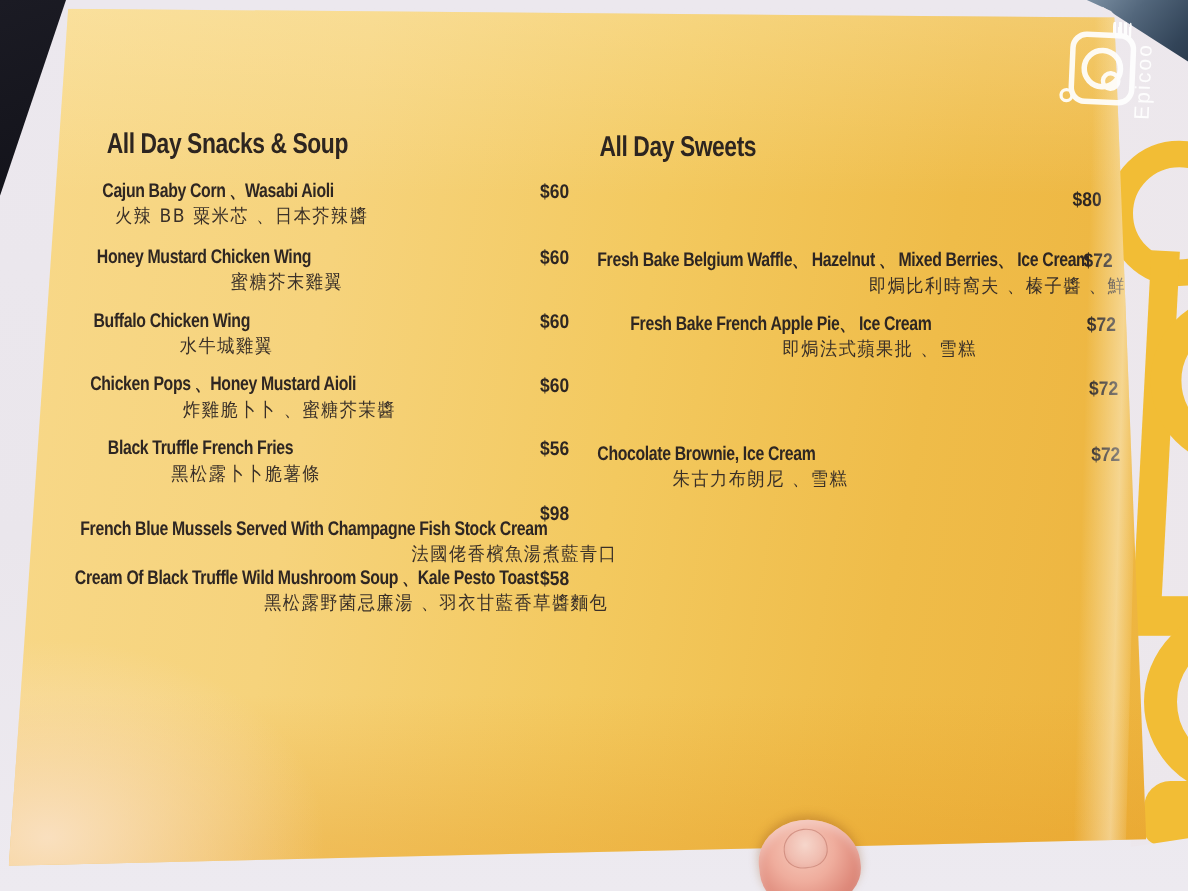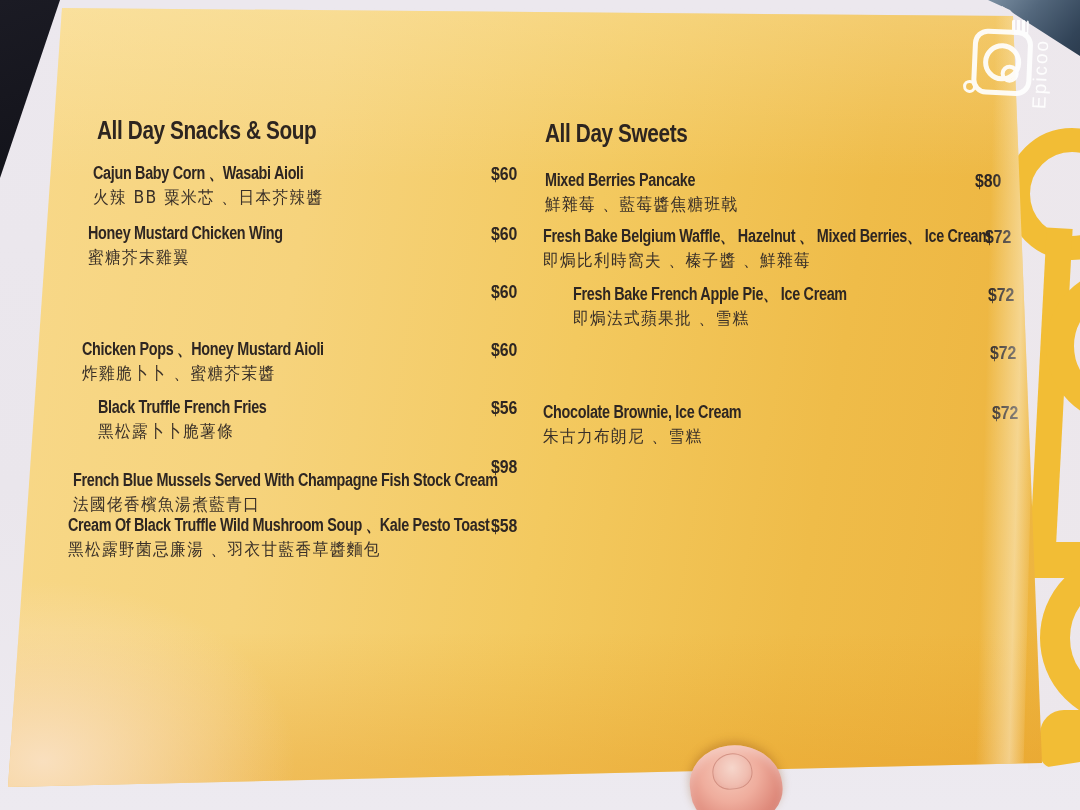--- a/index.html
+++ b/index.html
@@ -46,21 +46,21 @@
     background:linear-gradient(90deg,rgba(255,255,255,0) 0%,rgba(255,252,240,0.45) 70%,rgba(255,252,240,0.1) 100%);
     transform:rotate(1.5deg);
   }
 
   
   .section-title{
     position:absolute;white-space:nowrap;color:#2d2520;
     font:700 26px/1.1 "Liberation Sans",sans-serif;letter-spacing:-0.5px;
     transform:scaleX(0.80);transform-origin:0 0;
   }
-  .item{position:absolute;}
+  .item{position:absolute;text-align:right;}
   .en{
     white-space:nowrap;color:#2e2622;
     font:700 18px/1.15 "Liberation Sans",sans-serif;letter-spacing:-0.4px;
     transform:scaleX(0.80);transform-origin:0 0;
   }
   .zh{
     white-space:nowrap;color:#3a3028;margin-top:3px;
     font:400 17px/1.2 "DejaVu Sans",sans-serif;letter-spacing:1.5px;
     transform:scaleX(0.92);transform-origin:0 0;
   }
@@ -133,20 +133,24 @@
     <div class="item" style="left: 93px; top: 163px;">
       <div class="en">Cajun Baby Corn 、Wasabi Aioli</div>
       <div class="zh">火辣 BB 粟米芯 、日本芥辣醬</div>
     </div>
     <div class="price" style="left: 491px; top: 165px;">$60</div>
     <div class="item" style="left: 88px; top: 223px;">
       <div class="en">Honey Mustard Chicken Wing</div>
       <div class="zh">蜜糖芥末雞翼</div>
     </div>
     <div class="price" style="left: 491px; top: 225px;">$60</div>
+    <div class="item" style="left: 85px; top: 281px;">
+      <div class="en">Buffalo Chicken Wing</div>
+      <div class="zh">水牛城雞翼</div>
+    </div>
     <div class="price" style="left: 491px; top: 283px;">$60</div>
     <div class="item" style="left: 82px; top: 339px;">
       <div class="en">Chicken Pops 、Honey Mustard Aioli</div>
       <div class="zh">炸雞脆卜卜 、蜜糖芥茉醬</div>
     </div>
     <div class="price" style="left: 491px; top: 341px;">$60</div>
     <div class="item" style="left: 78px; top: 397px; margin-left: 20px;">
       <div class="en">Black Truffle French Fries</div>
       <div class="zh">黑松露卜卜脆薯條</div>
     </div>
@@ -155,24 +159,20 @@
       <div class="en">French Blue Mussels Served With Champagne Fish Stock Cream</div>
       <div class="zh">法國佬香檳魚湯煮藍青口</div>
     </div>
     <div class="price" style="left: 491px; top: 458px;">$98</div>
     <div class="item" style="left: 68px; top: 515px;">
       <div class="en">Cream Of Black Truffle Wild Mushroom Soup 、Kale Pesto Toast</div>
       <div class="zh">黑松露野菌忌廉湯 、羽衣甘藍香草醬麵包</div>
     </div>
     <div class="price" style="left: 491px; top: 517px;">$58</div>
     <div class="section-title" style="left: 545px; top: 119px;">All Day Sweets</div>
-    <div class="item" style="left: 545px; top: 170px;">
-      <div class="en">Mixed Berries Pancake</div>
-      <div class="zh">鮮雜莓 、藍莓醬焦糖班戟</div>
-    </div>
     <div class="price" style="left: 975px; top: 172px;">$80</div>
     <div class="item" style="left: 543px; top: 226px;">
       <div class="en">Fresh Bake Belgium Waffle、  Hazelnut 、  Mixed Berries、  Ice Cream</div>
       <div class="zh">即焗比利時窩夫 、榛子醬 、鮮雜莓</div>
     </div>
     <div class="price" style="left: 985px; top: 228px;">$72</div>
     <div class="item" style="left: 573px; top: 284px;">
       <div class="en">Fresh Bake French Apple Pie、  Ice Cream</div>
       <div class="zh">即焗法式蘋果批 、雪糕</div>
     </div>

